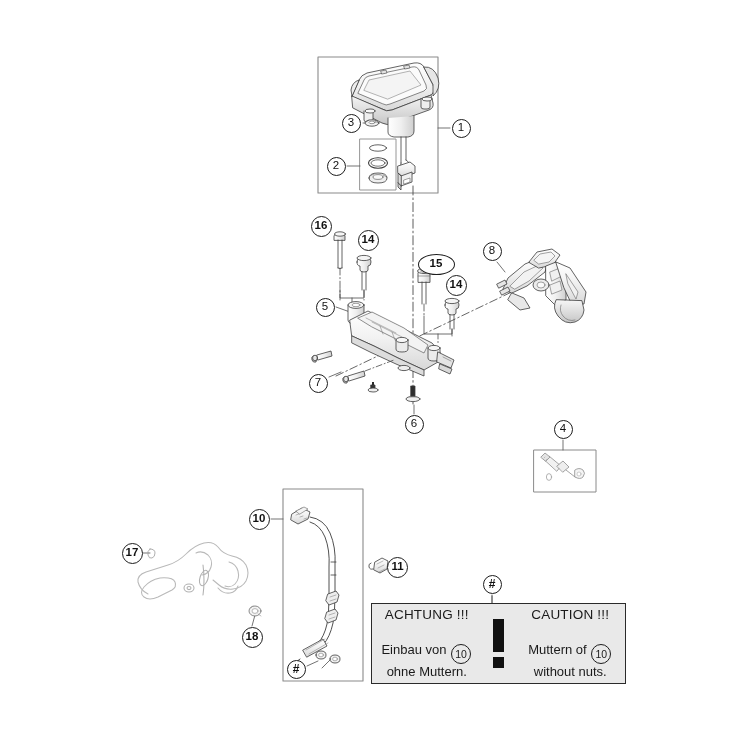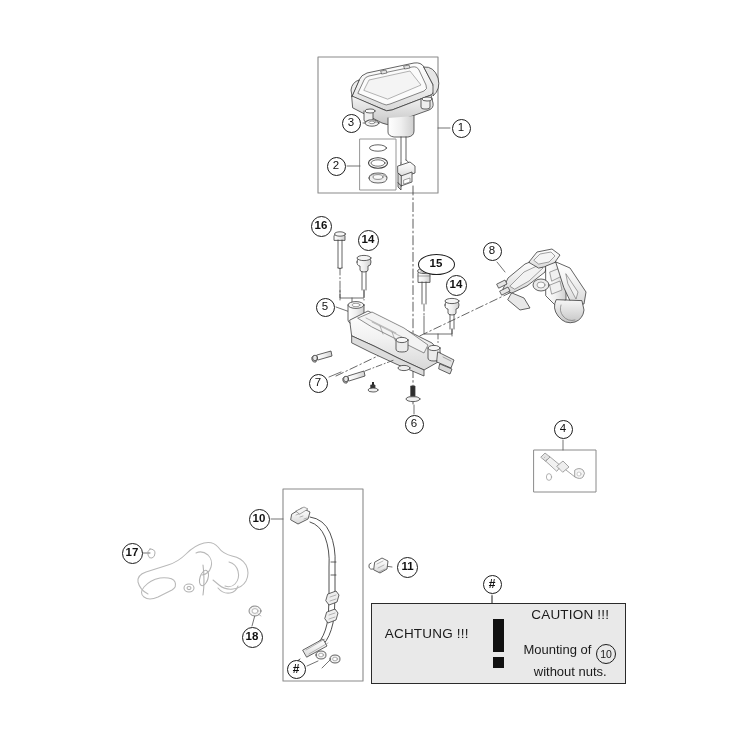--- a/index.html
+++ b/index.html
@@ -443,21 +443,21 @@
       </div>
       <div class="callout" style="width: 19px; height: 19px; left: 308.5px; top: 373.5px;">
         <span>7</span>
       </div>
       <div class="callout" style="width: 19px; height: 19px; left: 482.5px; top: 241.5px;">
         <span>8</span>
       </div>
       <div class="callout c2" style="width: 21px; height: 21px; left: 248.5px; top: 508.5px;">
         <span>10</span>
       </div>
-      <div class="callout c2" style="width: 21px; height: 21px; left: 397px; top: 556.5px;">
+      <div class="callout c2" style="width: 21px; height: 21px; left: 387px; top: 556.5px;">
         <span>11</span>
       </div>
       <div class="callout c2" style="width: 21px; height: 21px; left: 241.5px; top: 626.5px;">
         <span>18</span>
       </div>
       <div class="callout c2" style="width: 21px; height: 21px; left: 121.5px; top: 542.5px;">
         <span>17</span>
       </div>
       <div class="callout c2" style="width: 21px; height: 21px; left: 357.5px; top: 229.5px;">
         <span>14</span>
@@ -475,31 +475,37 @@
         <span>#</span>
       </div>
       <div class="callout hash" style="width: 19px; height: 19px; left: 286.5px; top: 659.5px;">
         <span>#</span>
       </div>
     </div>
 
   <div id="warn-box">
     <div class="warn-col">
       <div class="warn-title">ACHTUNG !!!</div>
+      <div class="warn-body">
+        <span>Einbau von</span>
+        <span class="inlnum">10</span>
+        <br>
+        <span>ohne Muttern.</span>
+      </div>
     </div>
 
     <div class="warn-mid">
       <div class="bang-bar"></div>
       <div class="bang-dot"></div>
     </div>
 
     <div class="warn-col">
       <div class="warn-title">CAUTION !!!</div>
       <div class="warn-body">
-        <span>Mounting of</span>
+        <span>Muttern of</span>
         <span class="inlnum">10</span>
         <br>
         <span>without nuts.</span>
       </div>
     </div>
   </div>
 
   <div class="sr">Instruments / Lock System</div>
 </div>
 

